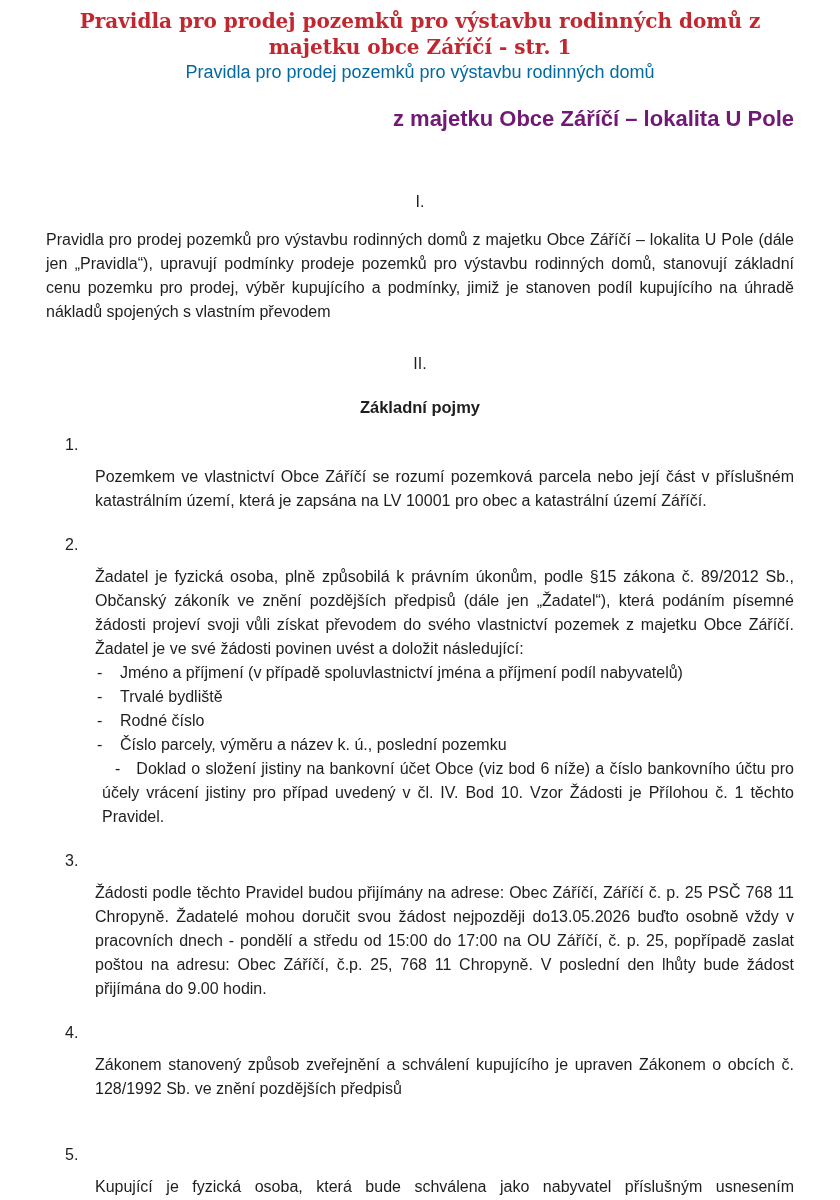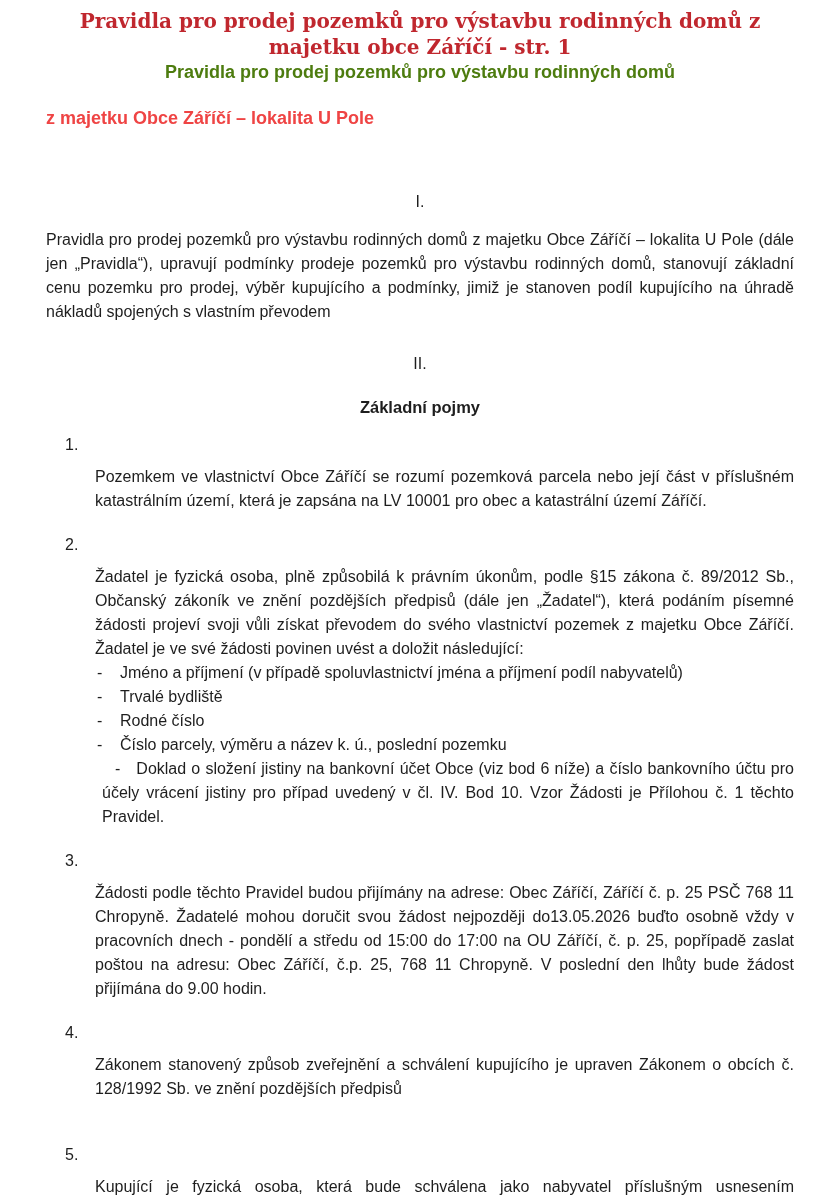--- a/index.html
+++ b/index.html
@@ -12,25 +12,25 @@
   }
   .page { width: 840px; height: 1200px; padding: 8px 46px 17px 46px; }
 
   .red-title {
     font-family: "DejaVu Serif", "Liberation Serif", serif;
     font-weight: 700; font-size: 20px; line-height: 26px;
     color: var(--accent, #c0272e); text-align: center;
   }
   .doc-title {
     margin: 1px 0 0 0; font-size: 18px; line-height: 23px;
-    font-weight: 700; text-align: center; color: #4d7c0f;
+    font-weight: 400; text-align: center; color: #0369a1;
   }
   .doc-subtitle {
-    margin: 23px 0 0 0; font-size: 18px; line-height: 23px;
-    font-weight: 700; text-align: left; color: #ef4444;
+    margin: 23px 0 0 0; font-size: 22px; line-height: 23px;
+    font-weight: 700; text-align: right; color: #701a75;
   }
 
   .numeral { text-align: center; margin-top: 60px; }
   .numeral.second { margin-top: 28px; }
   .sec-heading { text-align: center; font-weight: 700; margin-top: 19px; font-size: 16.5px; }
   .lead-para { margin: 14px 0 0 0; text-align: justify; }
 
   .olist { margin-top: 14px; }
   .item { margin-top: 20px; }
   .olist .item:first-child { margin-top: 0; }

